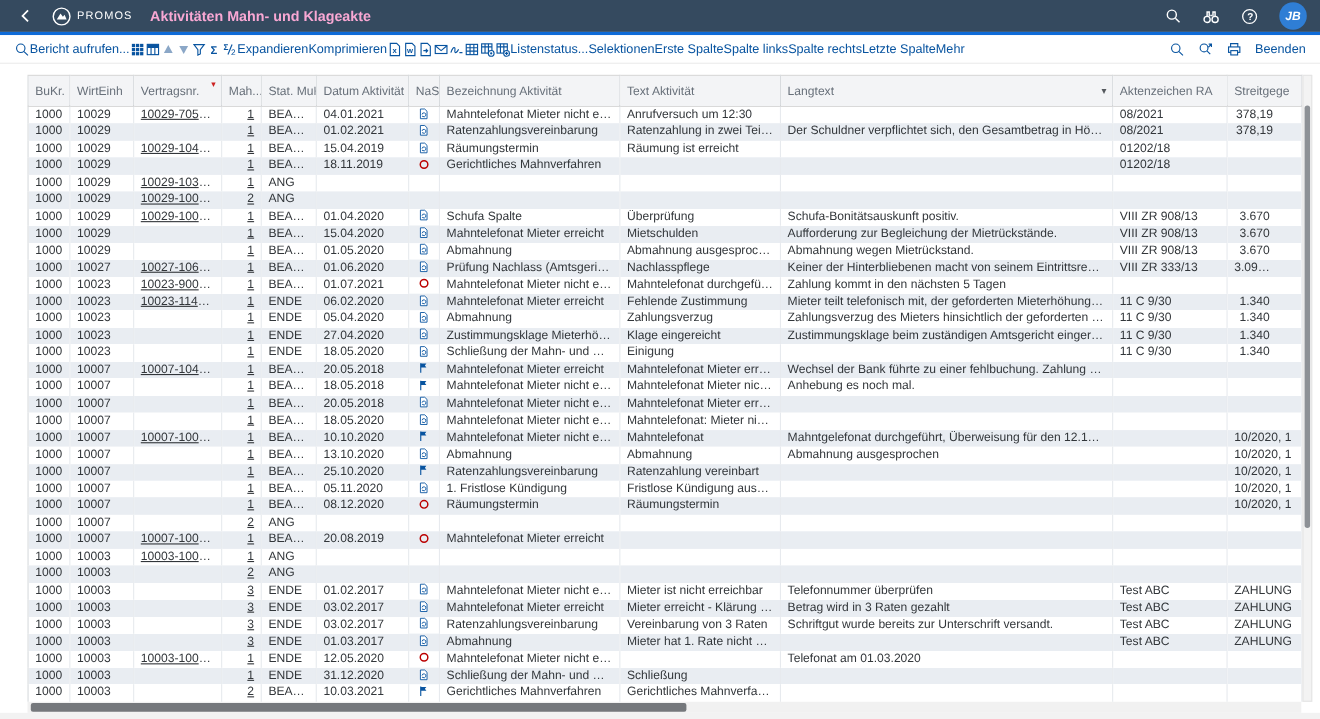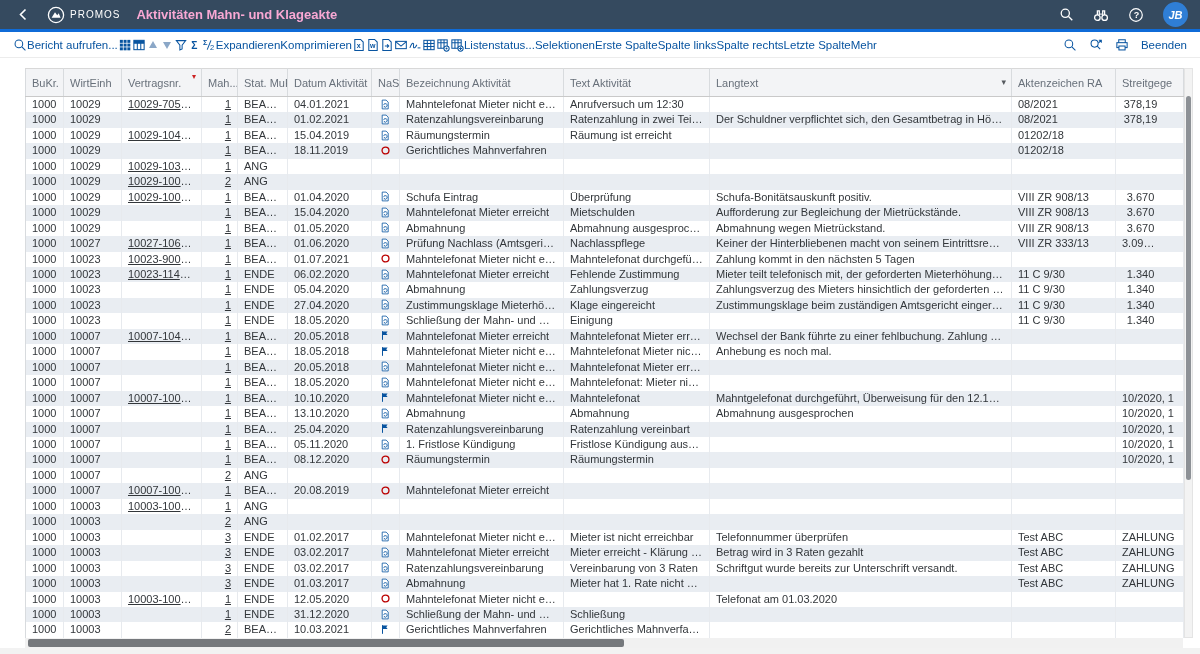--- a/index.html
+++ b/index.html
@@ -393,21 +393,21 @@
           <td class="c-wirt"><span>10029</span></td>
           <td class="c-vertrag"><a class="cl">10029-1001-03</a></td>
           <td class="c-mah"><a class="cl">1</a></td>
           <td class="c-stat"><span>BEARB</span></td>
           <td class="c-datum"><span>01.04.2020</span></td>
           <td class="c-nast"><svg class="ic" width="11" height="11" viewBox="0 0 15 15">
               <path d="M3 1.5h5.3L11.2 4.3v9.2H3Z" fill="#fff"></path>
               <path d="M5 8.3a2.4 2.4 0 1 1 .7 2.1"></path>
               <path d="M4.6 11.2l1.2-1.4 1.2 1.2Z" fill="currentColor" stroke="none"></path>
             </svg></td>
-          <td class="c-bez"><span>Schufa Eintrag</span></td>
+          <td class="c-bez"><span>Schufa Spalte</span></td>
           <td class="c-text"><span>Überprüfung</span></td>
           <td class="c-lang"><span>Schufa-Bonitätsauskunft positiv.</span></td>
           <td class="c-akt"><span>VIII ZR 908/13</span></td>
           <td class="c-streit num"><span>3.670</span></td>
         </tr>
         <tr>
           <td class="c-bukr"><span>1000</span></td>
           <td class="c-wirt"><span>10029</span></td>
           <td class="c-vertrag"></td>
           <td class="c-mah"><a class="cl">1</a></td>
@@ -652,21 +652,21 @@
           <td class="c-lang"><span>Abmahnung ausgesprochen</span></td>
           <td class="c-akt"></td>
           <td class="c-streit"><span>10/2020, 1</span></td>
         </tr>
         <tr>
           <td class="c-bukr"><span>1000</span></td>
           <td class="c-wirt"><span>10007</span></td>
           <td class="c-vertrag"></td>
           <td class="c-mah"><a class="cl">1</a></td>
           <td class="c-stat"><span>BEARB</span></td>
-          <td class="c-datum"><span>25.04.2020</span></td>
+          <td class="c-datum"><span>25.10.2020</span></td>
           <td class="c-nast"><svg class="ic" width="11" height="11" viewBox="0 0 15 15">
               <path d="M3.4 1.6v11.8" stroke-width="1.4"></path>
               <path d="M3.4 2h7l-1.9 2.4 1.9 2.4h-7Z" fill="currentColor" stroke="none"></path>
             </svg></td>
           <td class="c-bez"><span>Ratenzahlungsvereinbarung</span></td>
           <td class="c-text"><span>Ratenzahlung vereinbart</span></td>
           <td class="c-lang"></td>
           <td class="c-akt"></td>
           <td class="c-streit"><span>10/2020, 1</span></td>
         </tr>

